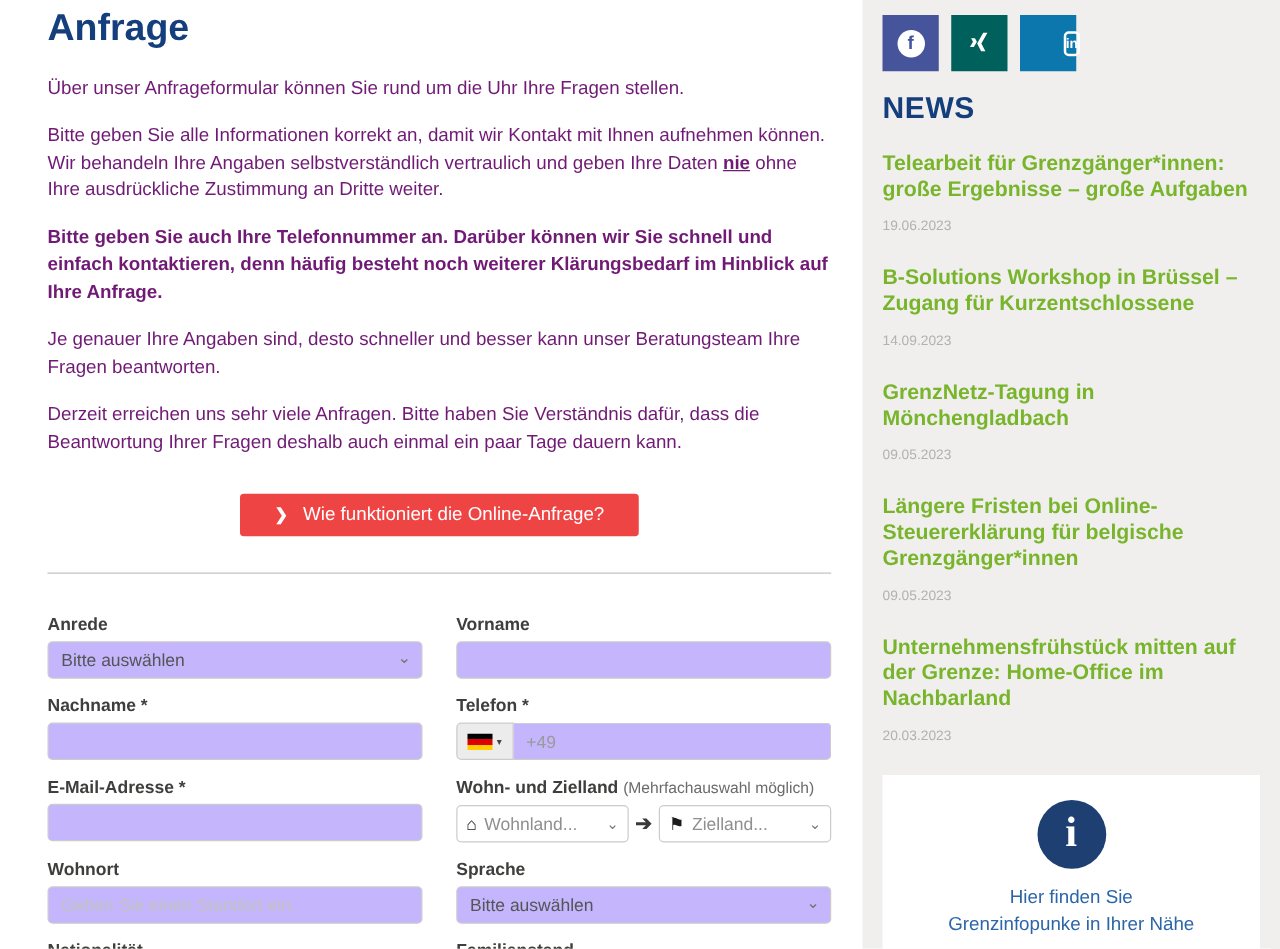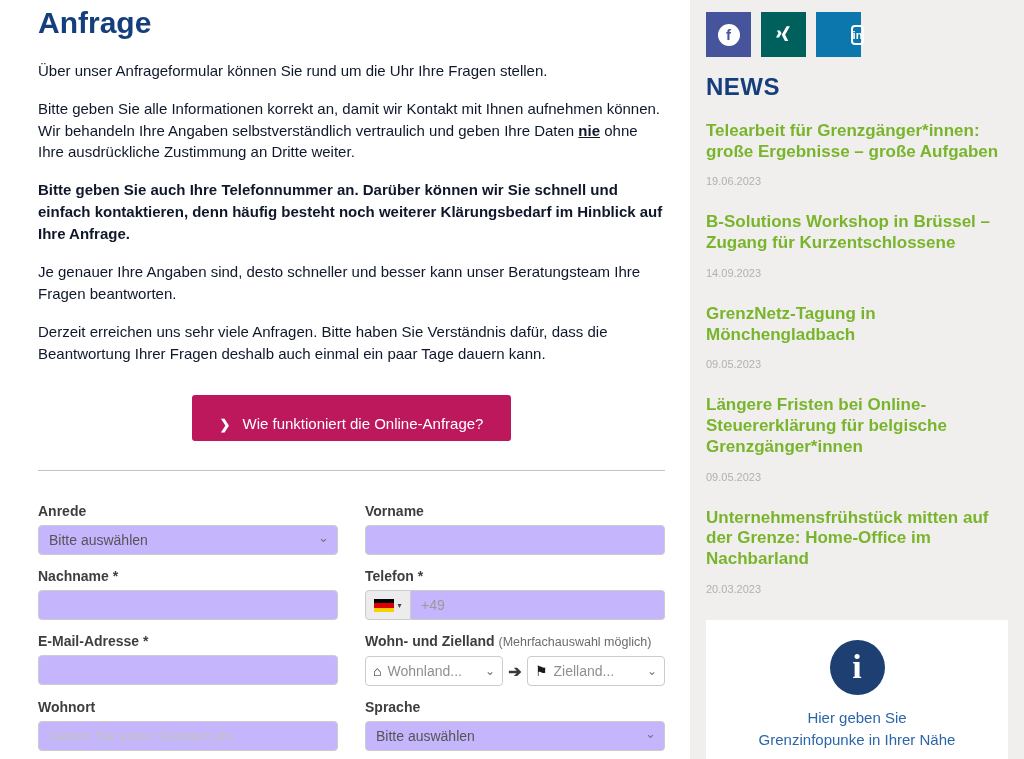--- a/index.html
+++ b/index.html
@@ -19,32 +19,32 @@
     padding:0 25px 0 38px;
   }
   h1.page-title {
     margin:6px 0 20px;
     font-size:30px; font-weight:bold;
     color:#153e7c;
   }
   .main p {
     margin:0 0 16px;
     font-size:15px; line-height:1.45;
-    color:#0f172a;
+    color:#701a75;
   }
   .main p.bold { font-weight:bold; margin-bottom:17px; }
   .em-u { font-weight:bold; text-decoration:underline; }
 
   .cta-row { text-align:center; margin-top:31px; }
   .btn-green {
     display:inline-block;
-    background:#be185d; color:#fff;
+    background:#ef4444; color:#fff;
     border:none; border-radius:3px;
     font-size:15px; font-family:inherit;
-    padding:20px 28px 9px;
+    padding:8px 28px 9px;
     cursor:pointer;
   }
   .btn-green .chev { font-weight:bold; margin-right:12px; font-size:13px; }
 
   hr.divider {
     border:none; border-top:1px solid #c3c3c3;
     margin:29px 0 0;
   }
 
   
@@ -325,19 +325,19 @@
     <div class="news-date">09.05.2023</div>
   </div>
   <div class="news-item">
     <a class="news-link">Unternehmensfrühstück mitten auf der Grenze: Home-Office im Nachbarland</a>
     <div class="news-date">20.03.2023</div>
   </div>
 
   <div class="info-card">
     <div class="info-circle">i</div>
     <div class="info-text">
-      <span>Hier geben Sie</span><br>
+      <span>Hier finden Sie</span><br>
       <span>Grenzinfopunke in Ihrer Nähe</span>
     </div>
     <button class="info-btn">» Zur Umkreissuche</button>
   </div>
 
 </div>
 
 </body></html>

